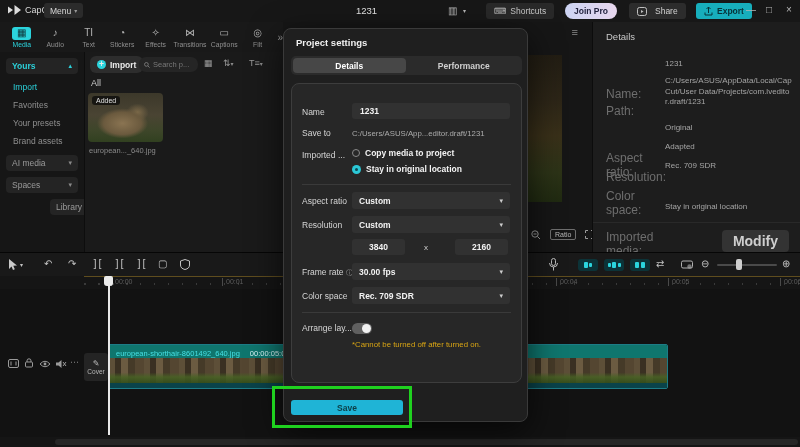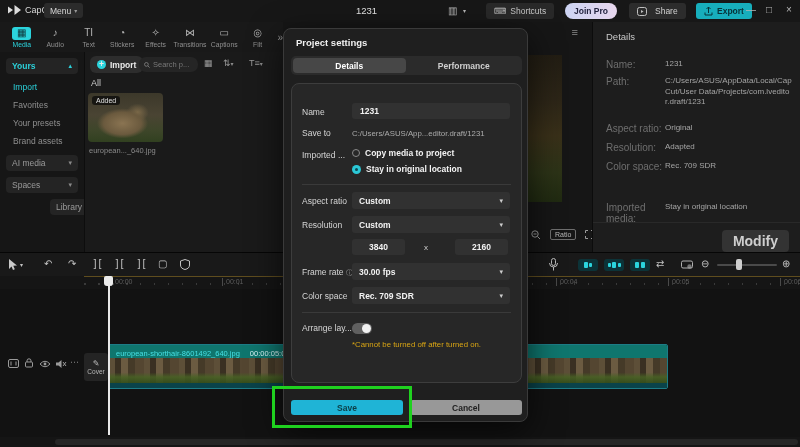--- a/index.html
+++ b/index.html
@@ -66,21 +66,21 @@
   .pv-burger { position:absolute; right:14px; top:4px; font-size:11px; color:#8a8a8a; }
   .pv-img { position:absolute; left:157px; top:33px; width:122px; height:147px;
     background:linear-gradient(180deg,#221d13 0%, #2c2517 30%, #393019 55%, #2c3317 80%, #202a11 100%); }
   .pv-ctl { position:absolute; bottom:12px; display:flex; align-items:center; gap:9px; left:248px; }
   .ratio-chip { border:1px solid #6e6e6e; border-radius:2px; padding:0 4px; font-size:7px; color:#b8b8b8; height:11px; line-height:10px; }
 
   
   .details { position:absolute; left:592px; top:22px; width:208px; height:230px; background:#1d1d1d; border-left:1px solid #0c0c0c; }
   .dt-title { position:absolute; left:13px; top:9px; font-size:9.5px; color:#c9c9c9; }
   .drow { position:absolute; left:13px; width:186px; display:flex; }
-  .dlabel { width:59px; font-size:10px; color:#6e6e6e; flex:none; }
+  .dlabel { width:59px; font-size:12px; color:#6e6e6e; flex:none;margin-top:28px; }
   .dval { width:127px; font-size:8px; color:#a5a5a5; line-height:10.5px; word-break:break-all; }
   .dt-div { position:absolute; left:0; right:0; top:200px; border-top:1px solid #292929; }
   .modify { position:absolute; right:11px; top:208px; background:#333; color:#cfcfcf; font-size:14px; font-weight:bold; border-radius:4px; padding:3px 11px; }
 
   
   .timeline { position:absolute; left:0; top:252px; width:800px; height:195px; background:#151515; border-top:1px solid #060606; }
   .tl-toolbar { position:absolute; left:0; top:0; width:800px; height:23px; background:#191919; }
   .tl-ic { position:absolute; top:5px; font-size:10px; color:#c2c2c2; }
   .tl-split { font-family:"DejaVu Sans Mono",monospace; letter-spacing:-1px; font-size:10px; }
   .tgl { position:absolute; top:6px; width:20px; height:12px; border-radius:3px; background:#0c3338; display:flex; align-items:center; justify-content:center; gap:1.5px; }
@@ -459,18 +459,17 @@
       <div class="select" style="top:203px;">
           <span>Rec. 709 SDR</span>
           <i>▾</i>
         </div>
       <div class="cdiv" style="top:228px;"></div>
       <span class="flabel" style="top:239px;">Arrange lay...</span>
       <div class="toggle" style="top:239px;"></div>
       <div class="warning">*Cannot be turned off after turned on.</div>
     </div>
     <div class="dlg-btn save">Save</div>
-    <div class="dlg-btn cancel">Cancel</div>
   </div>
 
   <div class="green-rect"></div>
 
 </div>
 
 </body></html>

